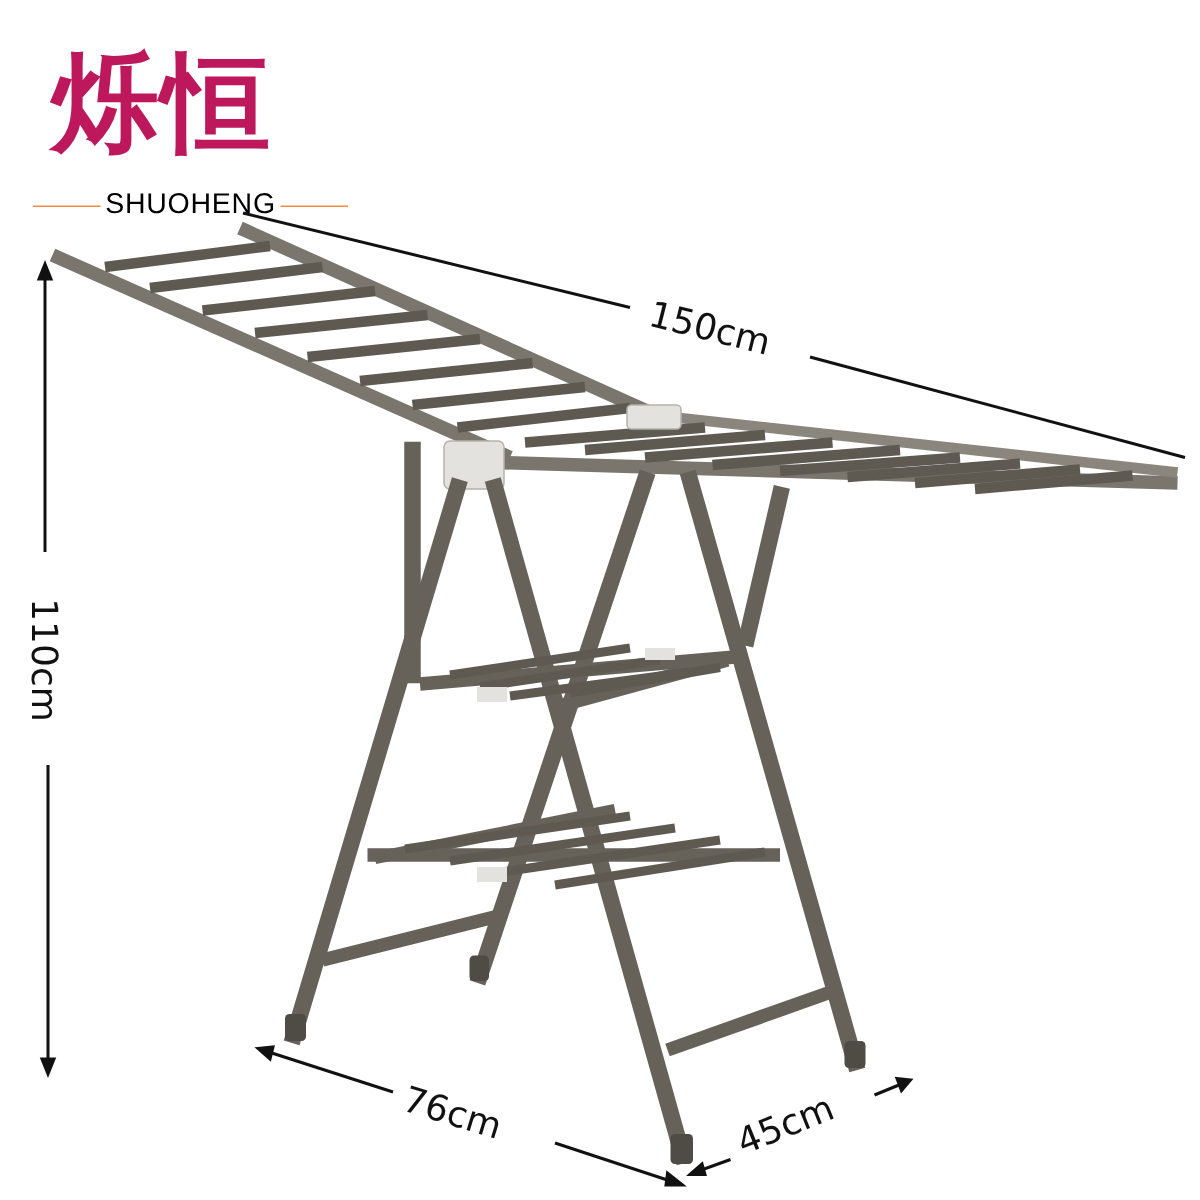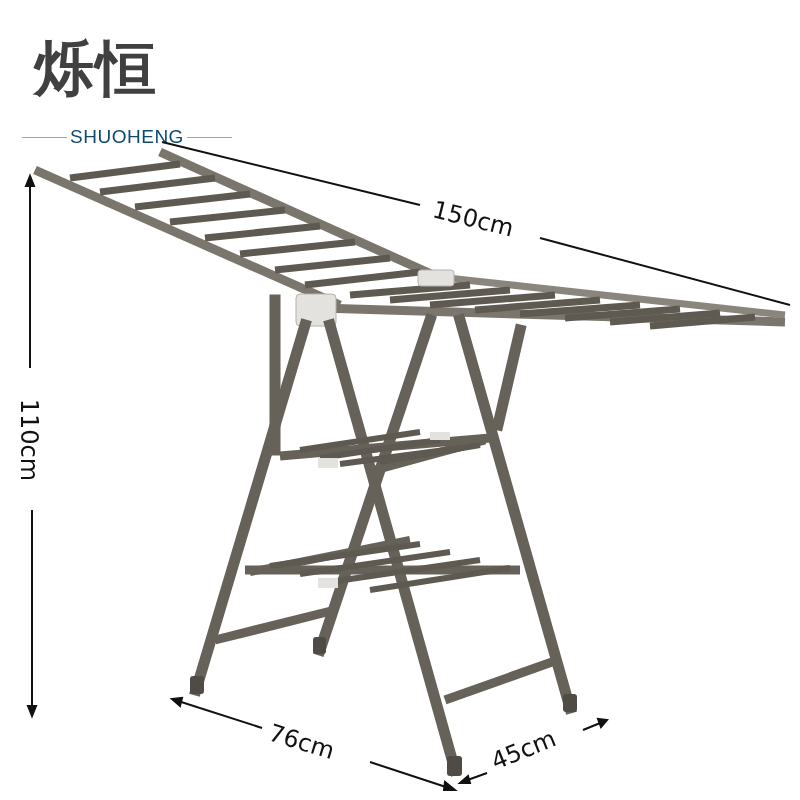--- a/index.html
+++ b/index.html
@@ -1,21 +1,21 @@
 <!DOCTYPE html>
 <html><head>
   <meta charset="utf-8">
   <style>
     html, body { margin: 0; padding: 0; background: #ffffff; }
     .canvas { position: relative; width: 800px; height: 800px; background: #ffffff; overflow: hidden; font-family: "DejaVu Sans", sans-serif; }
     .brand { position: absolute; left: 20px; top: 8px; width: 220px; height: 140px; }
-    .brand-cn { position: absolute; left: 14px; top: 6px; font-family: Liberation Serif, serif; font-weight: bold; font-size: 60px; line-height: 110px; letter-spacing: 2px; color: #404040; white-space: nowrap; }
+    .brand-cn { position: absolute; left: 14px; top: 6px; font-family: Liberation Sans, sans-serif; font-weight: bold; font-size: 72px; line-height: 110px; letter-spacing: 2px; color: #be185d; white-space: nowrap; }
     .brand-en-row { position: absolute; left: 2px; top: 118px; width: 210px; height: 22px; display: flex; align-items: center; }
     .brand-line { flex: 1; height: 1px; background: #f58a42; }
-    .brand-en { font-family: "Liberation Sans", sans-serif; font-size: 19px; color: #0c4a6e; padding: 0 3px; letter-spacing: 0.5px; }
+    .brand-en { font-family: "Liberation Sans", sans-serif; font-size: 19px; color: #000000; padding: 0 3px; letter-spacing: 0.5px; }
     svg.rack { position: absolute; left: 0; top: 0; }
     .dim { position: absolute; font-family: "DejaVu Sans", sans-serif; font-size: 24px; color: #111; white-space: nowrap; transform-origin: center center; }
   </style>
 </head>
 <body>
 
 <div class="canvas">
 
   <div class="brand">
     <div class="brand-cn">烁恒</div>

